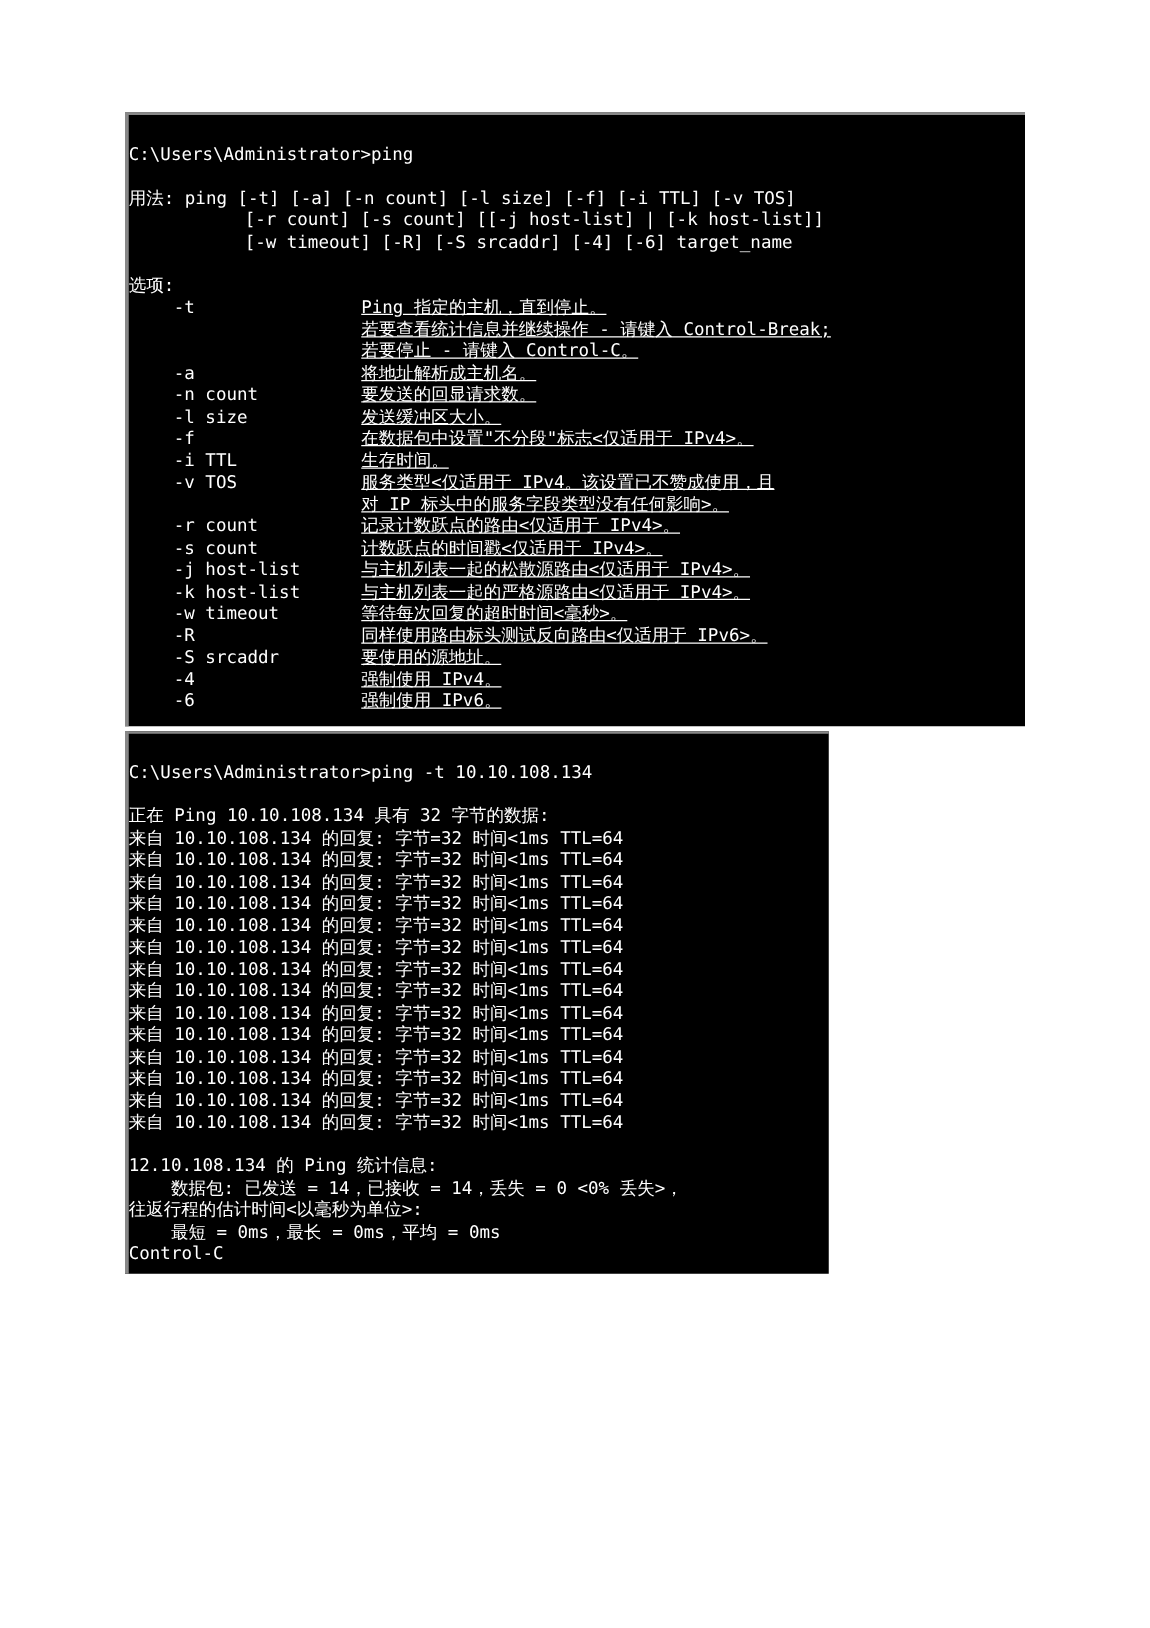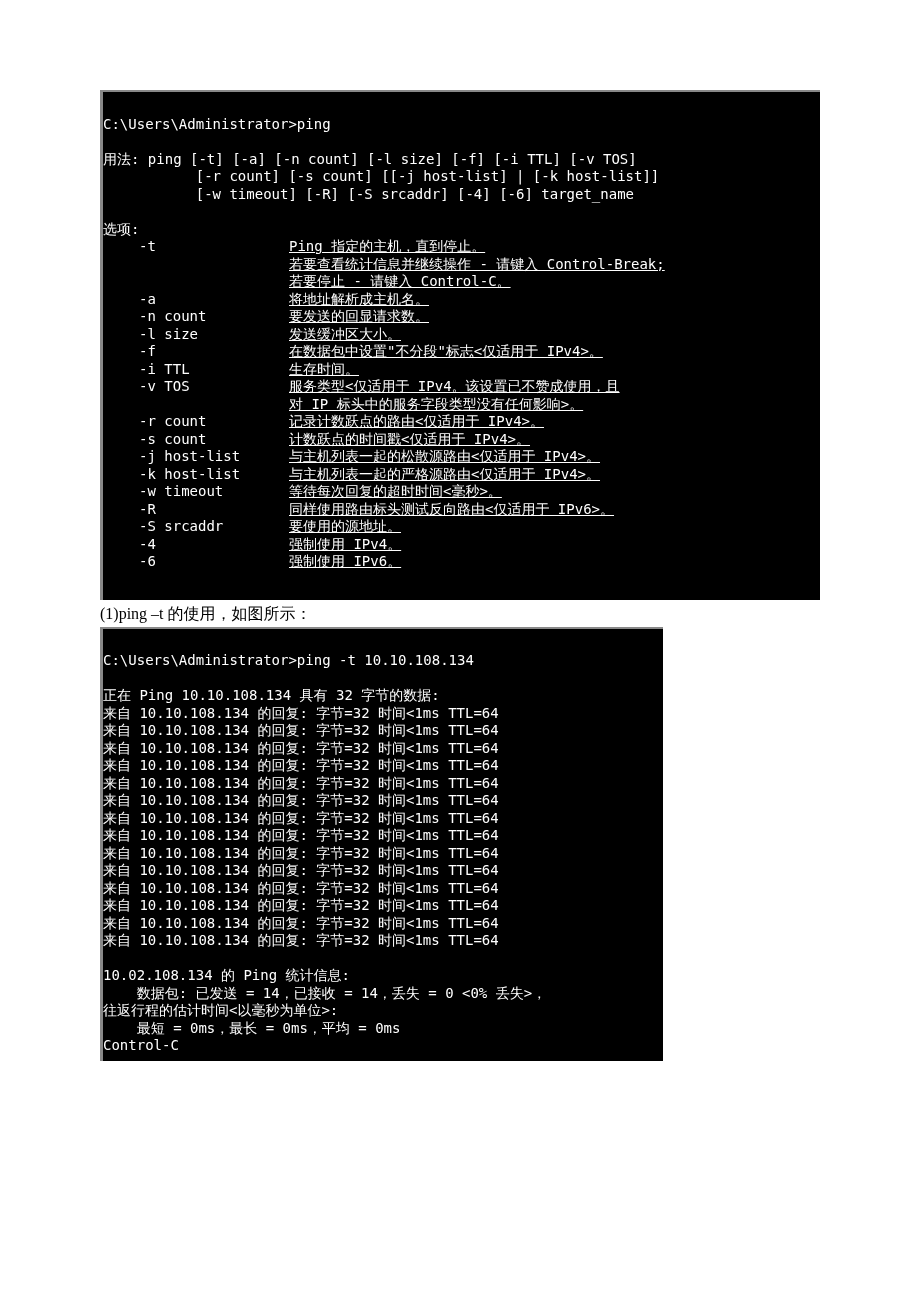--- a/index.html
+++ b/index.html
@@ -11,21 +11,21 @@
   }
   .page {
     padding: 90px 100px 40px 100px;
   }
   .terminal {
     background: #000000;
     color: #ffffff;
     font-family: "NSimSun", "SimSun", "Consolas", monospace;
     font-size: 14px;
     line-height: 1.25;
-    padding: 6px 0 29px 0;
+    padding: 6px 0 10px 0;
     white-space: pre;
     border-left: 3px solid #888;
     border-top: 2px solid #888;
     margin-bottom: 4px;
     overflow: hidden;
   }
   .terminal2 {
     background: #000000;
     color: #ffffff;
     font-family: "NSimSun", "SimSun", "Consolas", monospace;
@@ -65,42 +65,41 @@
 <div class="terminal">
 <span>C:\Users\Administrator&gt;ping</span>
 
 <span>用法: ping [-t] [-a] [-n count] [-l size] [-f] [-i TTL] [-v TOS]</span>
 <span>           [-r count] [-s count] [[-j host-list] | [-k host-list]]</span>
 <span>           [-w timeout] [-R] [-S srcaddr] [-4] [-6] target_name</span>
 
 <span>选项:</span>
 <div id="opts-container"><div class="opt-row"><span class="opt-flag">-t</span><span class="opt-desc">Ping 指定的主机，直到停止。</span></div><div class="opt-row"><span class="opt-flag"></span><span class="opt-desc">若要查看统计信息并继续操作 - 请键入 Control-Break;</span></div><div class="opt-row"><span class="opt-flag"></span><span class="opt-desc">若要停止 - 请键入 Control-C。</span></div><div class="opt-row"><span class="opt-flag">-a</span><span class="opt-desc">将地址解析成主机名。</span></div><div class="opt-row"><span class="opt-flag">-n count</span><span class="opt-desc">要发送的回显请求数。</span></div><div class="opt-row"><span class="opt-flag">-l size</span><span class="opt-desc">发送缓冲区大小。</span></div><div class="opt-row"><span class="opt-flag">-f</span><span class="opt-desc">在数据包中设置"不分段"标志&lt;仅适用于 IPv4&gt;。</span></div><div class="opt-row"><span class="opt-flag">-i TTL</span><span class="opt-desc">生存时间。</span></div><div class="opt-row"><span class="opt-flag">-v TOS</span><span class="opt-desc">服务类型&lt;仅适用于 IPv4。该设置已不赞成使用，且</span></div><div class="opt-row"><span class="opt-flag"></span><span class="opt-desc">对 IP 标头中的服务字段类型没有任何影响&gt;。</span></div><div class="opt-row"><span class="opt-flag">-r count</span><span class="opt-desc">记录计数跃点的路由&lt;仅适用于 IPv4&gt;。</span></div><div class="opt-row"><span class="opt-flag">-s count</span><span class="opt-desc">计数跃点的时间戳&lt;仅适用于 IPv4&gt;。</span></div><div class="opt-row"><span class="opt-flag">-j host-list</span><span class="opt-desc">与主机列表一起的松散源路由&lt;仅适用于 IPv4&gt;。</span></div><div class="opt-row"><span class="opt-flag">-k host-list</span><span class="opt-desc">与主机列表一起的严格源路由&lt;仅适用于 IPv4&gt;。</span></div><div class="opt-row"><span class="opt-flag">-w timeout</span><span class="opt-desc">等待每次回复的超时时间&lt;毫秒&gt;。</span></div><div class="opt-row"><span class="opt-flag">-R</span><span class="opt-desc">同样使用路由标头测试反向路由&lt;仅适用于 IPv6&gt;。</span></div><div class="opt-row"><span class="opt-flag">-S srcaddr</span><span class="opt-desc">要使用的源地址。</span></div><div class="opt-row"><span class="opt-flag">-4</span><span class="opt-desc">强制使用 IPv4。</span></div><div class="opt-row"><span class="opt-flag">-6</span><span class="opt-desc">强制使用 IPv6。</span></div></div></div>
 
-<div class="caption">(1)ping –t 的使用，如图所示：</div>
 
 <div class="terminal2">
 <span>C:\Users\Administrator&gt;ping -t 10.10.108.134</span>
 
 <span>正在 Ping 10.10.108.134 具有 32 字节的数据:</span>
 <div id="replies-container"><span>来自 10.10.108.134 的回复: 字节=32 时间&lt;1ms TTL=64</span>
 <span>来自 10.10.108.134 的回复: 字节=32 时间&lt;1ms TTL=64</span>
 <span>来自 10.10.108.134 的回复: 字节=32 时间&lt;1ms TTL=64</span>
 <span>来自 10.10.108.134 的回复: 字节=32 时间&lt;1ms TTL=64</span>
 <span>来自 10.10.108.134 的回复: 字节=32 时间&lt;1ms TTL=64</span>
 <span>来自 10.10.108.134 的回复: 字节=32 时间&lt;1ms TTL=64</span>
 <span>来自 10.10.108.134 的回复: 字节=32 时间&lt;1ms TTL=64</span>
 <span>来自 10.10.108.134 的回复: 字节=32 时间&lt;1ms TTL=64</span>
 <span>来自 10.10.108.134 的回复: 字节=32 时间&lt;1ms TTL=64</span>
 <span>来自 10.10.108.134 的回复: 字节=32 时间&lt;1ms TTL=64</span>
 <span>来自 10.10.108.134 的回复: 字节=32 时间&lt;1ms TTL=64</span>
 <span>来自 10.10.108.134 的回复: 字节=32 时间&lt;1ms TTL=64</span>
 <span>来自 10.10.108.134 的回复: 字节=32 时间&lt;1ms TTL=64</span>
 <span>来自 10.10.108.134 的回复: 字节=32 时间&lt;1ms TTL=64</span>
 </div>
-<span>10.02.108.134 的 Ping 统计信息:</span>
+<span>12.10.108.134 的 Ping 统计信息:</span>
 <span>    数据包: 已发送 = 14，已接收 = 14，丢失 = 0 &lt;0% 丢失&gt;，</span>
 <span>往返行程的估计时间&lt;以毫秒为单位&gt;:</span>
 <span>    最短 = 0ms，最长 = 0ms，平均 = 0ms</span>
 <span>Control-C</span>
 </div>
 
 
 </div>
 
 </body></html>

